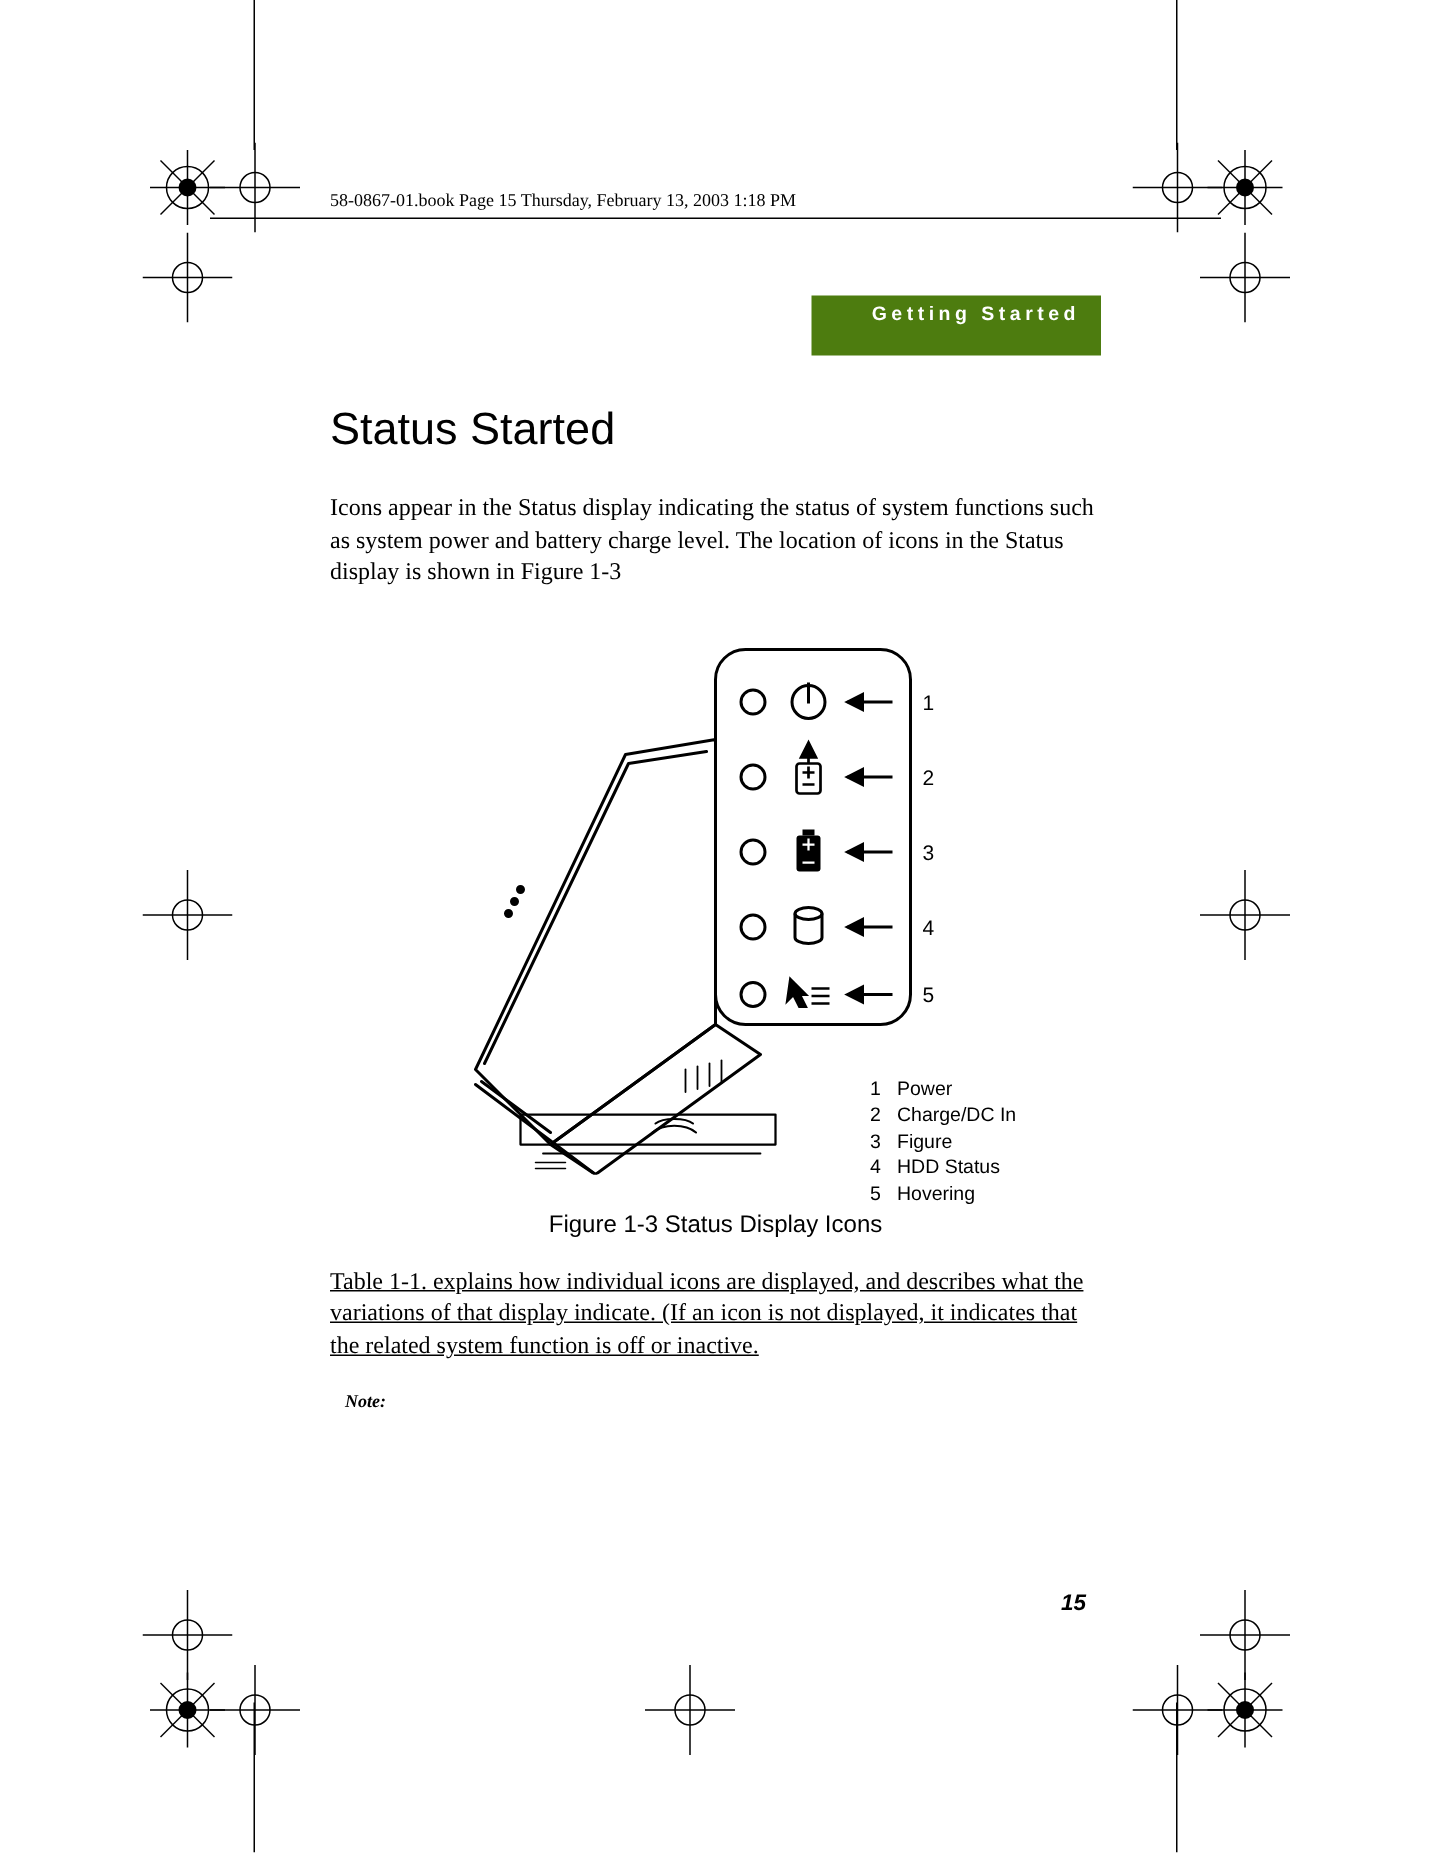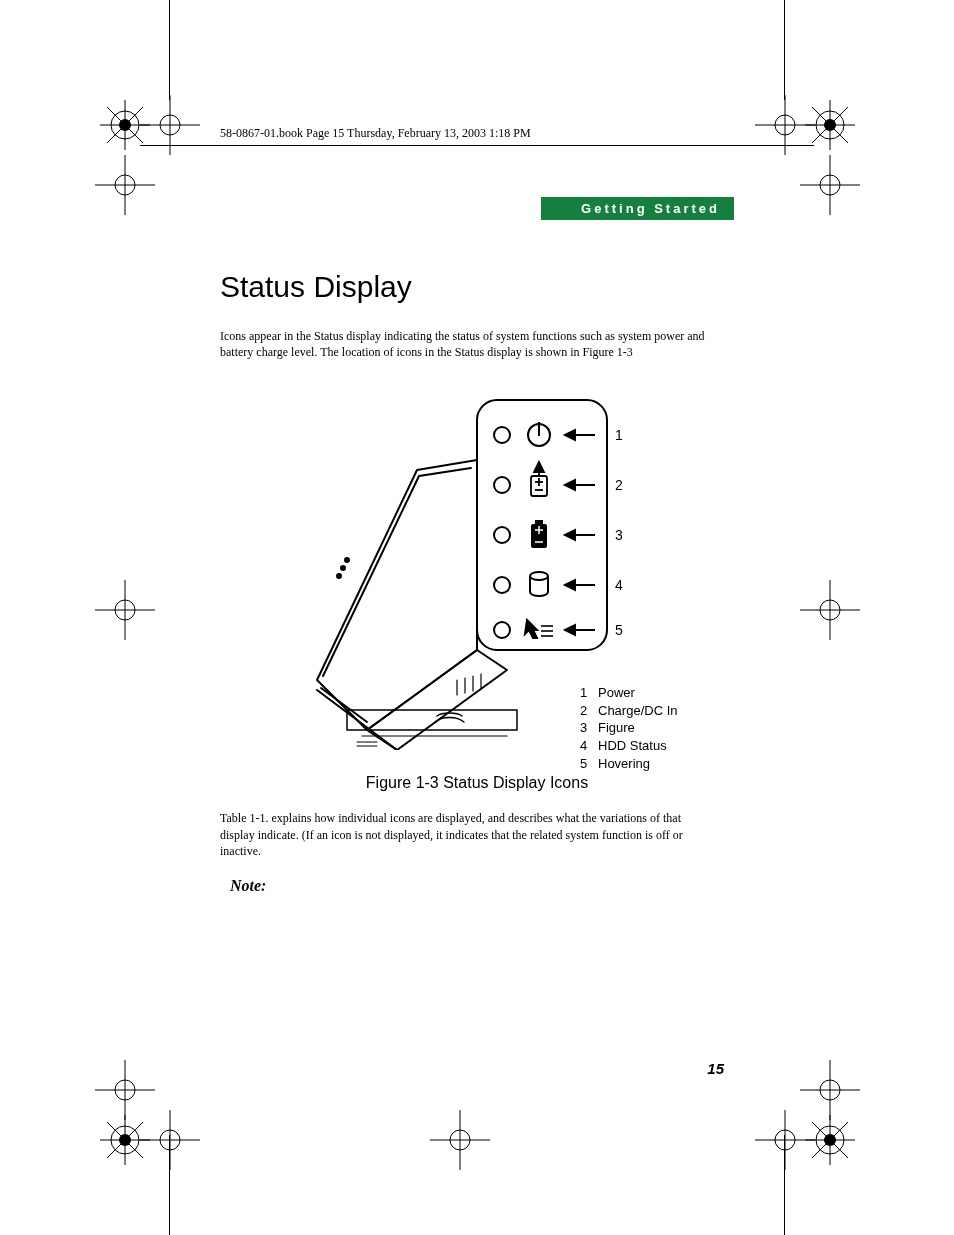--- a/index.html
+++ b/index.html
@@ -35,45 +35,45 @@
     position: absolute;
     left: 140px;
     right: 140px;
     top: 145px;
     border-top: 1px solid #000;
   }
   .section-label {
     position: absolute;
     right: 220px;
     top: 197px;
-    background: #15803d;
+    background: #4d7c0f;
     color: #fff;
-    padding: 4px 14px 4px 40px;
+    padding: 4px 14px 21px 40px;
     font-family: Arial, Helvetica, sans-serif;
     font-weight: bold;
     font-size: 13px;
     letter-spacing: 3px;
   }
   .content {
     position: absolute;
     left: 220px;
     right: 220px;
     top: 270px;
   }
   h1.title {
     font-family: Arial, Helvetica, sans-serif;
     font-weight: normal;
     font-size: 30px;
     margin: 0 0 24px 0;
   }
   p.body {
     font-family: "Times New Roman", Times, serif;
-    font-size: 12px;
+    font-size: 16px;
     line-height: 1.35;
-    margin: 0 16px 12px 0;
+    margin: 0 0 12px 0;
   }
   .figure-wrap {
     margin-top: 30px;
     text-align: center;
     position: relative;
   }
   .figure-wrap svg {
     display: inline-block;
   }
   .legend {
@@ -95,21 +95,21 @@
   }
   .note-block {
     display: flex;
     margin-top: 18px;
     padding-left: 10px;
   }
   .note-label {
     font-style: italic;
     font-weight: bold;
     font-family: "Times New Roman", Times, serif;
-    font-size: 16px;
+    font-size: 12px;
     width: 75px;
     flex: 0 0 auto;
   }
   .note-text {
     font-style: italic;
     font-family: "Times New Roman", Times, serif;
     font-size: 16px;
     line-height: 1.4;
   }
   .page-number {
@@ -235,21 +235,21 @@
 <div style="position:absolute; left:784px; top:0; width:0; height:100px; border-left:1px solid #000;"></div>
 <div style="position:absolute; left:169px; bottom:0; width:0; height:100px; border-left:1px solid #000;"></div>
 <div style="position:absolute; left:784px; bottom:0; width:0; height:100px; border-left:1px solid #000;"></div>
 
 <div class="header-line">58-0867-01.book  Page 15  Thursday, February 13, 2003  1:18 PM</div>
 <div class="hr-top"></div>
 
 <div class="section-label">Getting Started</div>
 
 <div class="content">
-  <h1 class="title">Status Display</h1>
+  <h1 class="title">Status Started</h1>
   <p class="body">Icons appear in the Status display indicating the status of system functions such as system power and battery charge level. The location of icons in the Status display is shown in Figure 1-3</p>
 
   <div class="figure-wrap">
     <svg width="340" height="360" viewBox="0 0 340 360">
 
       <g stroke="#000" stroke-width="2" fill="none" stroke-linejoin="round" stroke-linecap="round">
 
         <path d="M 10 290 L 110 80 L 170 70 L 170 260 L 60 340 Z"></path>
         <path d="M 16 286 L 112 86 L 164 78"></path>
 
@@ -345,21 +345,21 @@
       <div class="legend-row"><span class="num">1</span><span>Power</span></div>
       <div class="legend-row"><span class="num">2</span><span>Charge/DC In</span></div>
       <div class="legend-row"><span class="num">3</span><span>Figure</span></div>
       <div class="legend-row"><span class="num">4</span><span>HDD Status</span></div>
       <div class="legend-row"><span class="num">5</span><span>Hovering</span></div>
     </div>
 
     <div class="figure-caption">Figure 1-3  Status Display Icons</div>
   </div>
 
-  <p class="body" style="margin-top:18px;">Table 1-1. explains how individual icons are displayed, and describes what the variations of that display indicate. (If an icon is not displayed, it indicates that the related system function is off or inactive.</p>
+  <p class="body" style="margin-top:18px;text-decoration:underline;">Table 1-1. explains how individual icons are displayed, and describes what the variations of that display indicate. (If an icon is not displayed, it indicates that the related system function is off or inactive.</p>
 
   <div class="note-block">
     <div class="note-label">Note:</div>
   </div>
 </div>
 
 <div class="page-number">15</div>
 
 </div>
 

